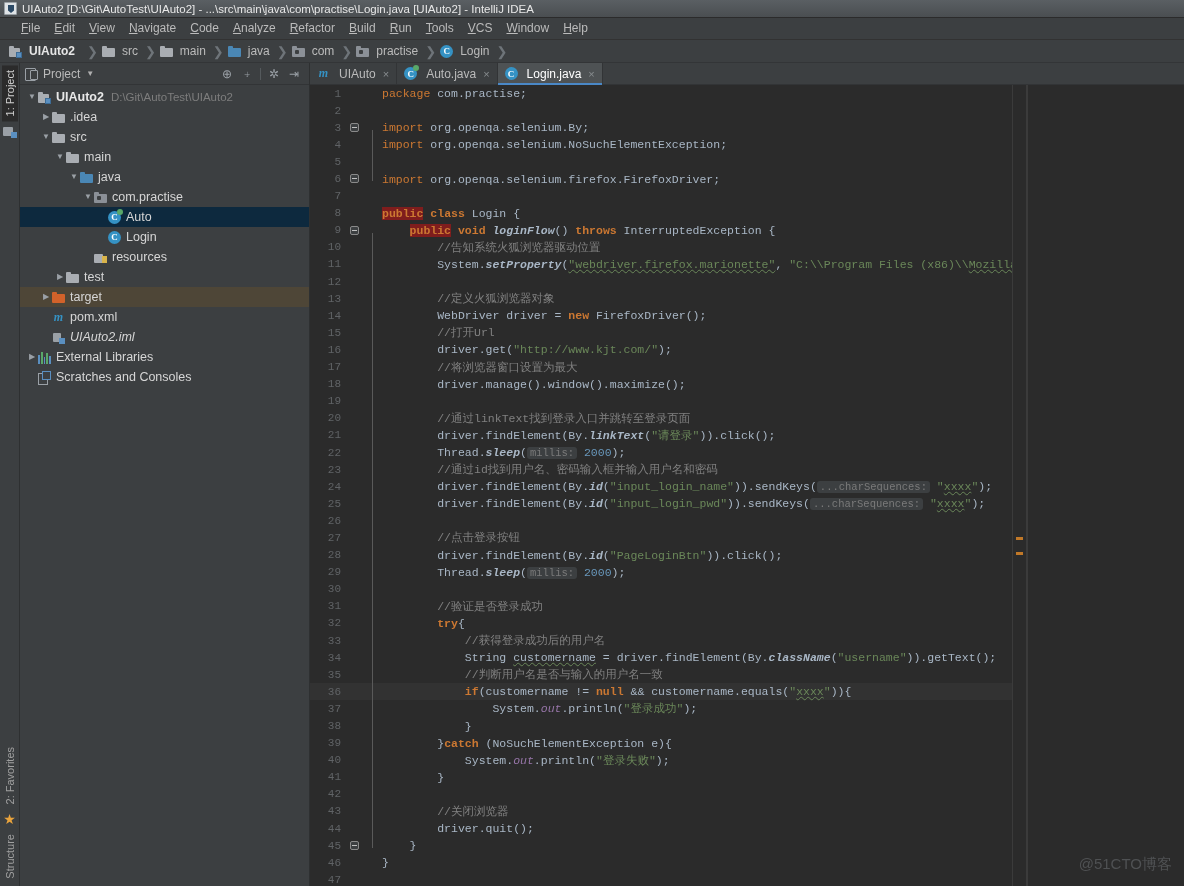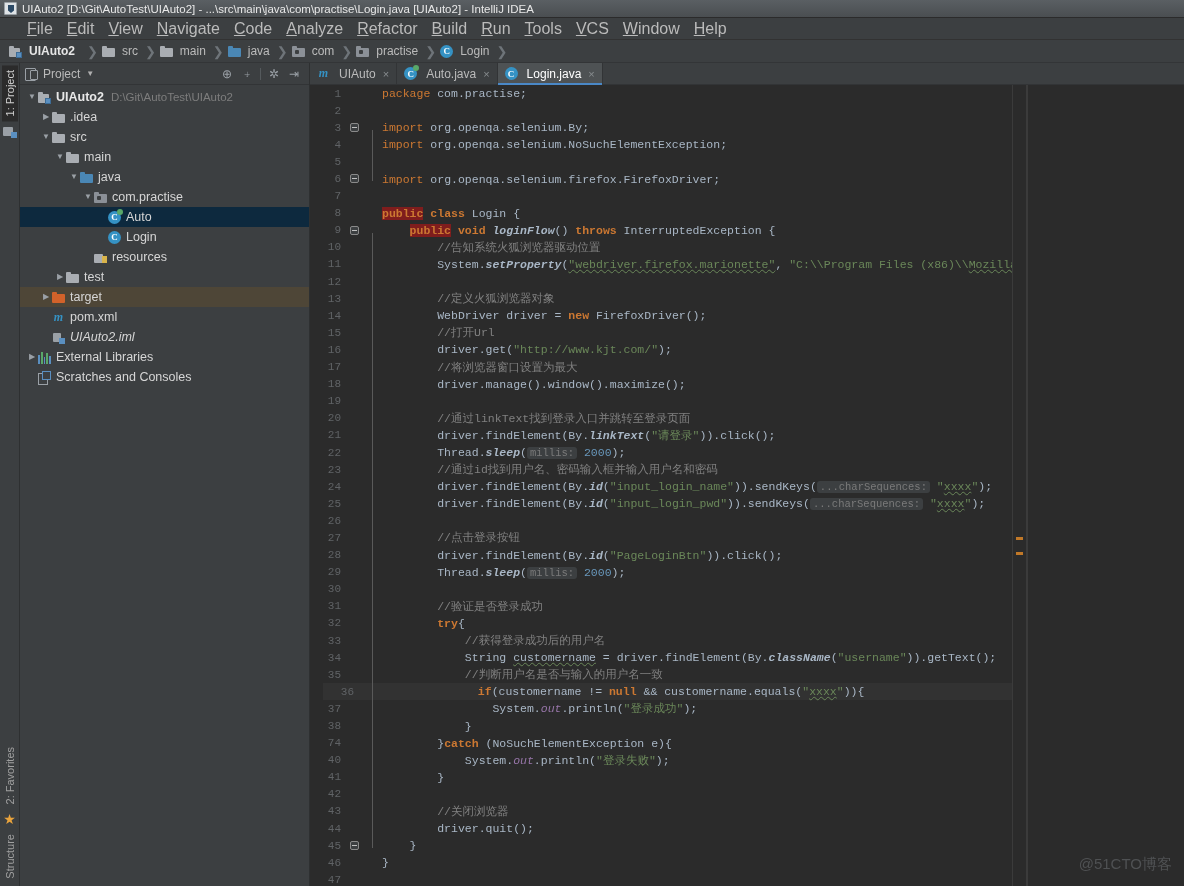--- a/index.html
+++ b/index.html
@@ -44,23 +44,23 @@
     background: #2c4a66;
     clip-path: polygon(0 0,100% 0,100% 70%,50% 100%,0 70%);
   }
   .titlebar .ttext { overflow: hidden; text-overflow: ellipsis; }
 
   
   .menubar {
     height: 22px; flex: 0 0 22px;
     background: #3c3f41;
     border-bottom: 1px solid #323232;
-    display: flex; align-items: center;
-    padding-left: 20px;
-    font-size: 16px;
+    display: flex; 
+    padding-left: 14px;
+    font-size: 12px;
   }
   .menu-item {
     padding: 2px 7px;
     color: #bbbbbb;
     cursor: default;
     line-height: 16px;
   }
   .menu-item u { text-decoration: underline; }
 
   
@@ -246,21 +246,21 @@
   .code-wrap { flex:1 1 auto; display:flex; min-height:0; position:relative; background:#2b2b2b; }
   .code-scroll {
     flex:1 1 auto; overflow:hidden; position:relative;
     font-family:"Liberation Mono","DejaVu Sans Mono", monospace;
     font-size:11.5px;
   }
   .codeline {
     display:flex; align-items:center; height:17.1px; white-space:pre;
     position:relative;
   }
-  .codeline.caretline { background:#323232;margin-left:13px; }
+  .codeline.caretline { background:#323232; }
   .gutnum {
     width:36px; flex:0 0 36px; text-align:right;
     color:#606366; padding-right:5px;
     font-family:"Liberation Mono", monospace; font-size:11px;
   }
   .gutfold {
     width:18px; flex:0 0 18px; position:relative; height:100%;
   }
   .foldbox {
     position:absolute; left:4px; top:4px; width:9px; height:9px;
@@ -553,21 +553,21 @@
             <div class="codeline"><span class="gutnum">29</span><span class="gutfold"></span><span class="gutbar"></span><span class="codetext">        <span class="txt">Thread.</span><span class="fn">sleep</span><span class="txt">(</span><span class="hint">millis:</span><span class="num"> 2000</span><span class="txt">);</span></span></div>
             <div class="codeline"><span class="gutnum">30</span><span class="gutfold"></span><span class="gutbar"></span><span class="codetext">&nbsp;</span></div>
             <div class="codeline"><span class="gutnum">31</span><span class="gutfold"></span><span class="gutbar"></span><span class="codetext">        <span class="cmt">//验证是否登录成功</span></span></div>
             <div class="codeline"><span class="gutnum">32</span><span class="gutfold"></span><span class="gutbar"></span><span class="codetext">        <span class="kw">try</span><span class="txt">{</span></span></div>
             <div class="codeline"><span class="gutnum">33</span><span class="gutfold"></span><span class="gutbar"></span><span class="codetext">            <span class="cmt">//获得登录成功后的用户名</span></span></div>
             <div class="codeline"><span class="gutnum">34</span><span class="gutfold"></span><span class="gutbar"></span><span class="codetext">            <span class="txt">String </span><span class="txt sq-underline">customername</span><span class="txt"> = driver.findElement(By.</span><span class="fn">className</span><span class="txt">(</span><span class="str">"username"</span><span class="txt">)).getText();</span></span></div>
             <div class="codeline"><span class="gutnum">35</span><span class="gutfold"></span><span class="gutbar"></span><span class="codetext">            <span class="cmt">//判断用户名是否与输入的用户名一致</span></span></div>
             <div class="codeline caretline"><span class="gutnum">36</span><span class="gutfold"></span><span class="gutbar"></span><span class="codetext">            <span class="kw">if</span><span class="txt">(customername != </span><span class="kw">null</span><span class="txt"> &amp;&amp; customername.equals(</span><span class="str">"<span class="sq-underline">xxxx</span>"</span><span class="txt">)){</span></span></div>
             <div class="codeline"><span class="gutnum">37</span><span class="gutfold"></span><span class="gutbar"></span><span class="codetext">                <span class="txt">System.</span><span class="fld">out</span><span class="txt">.println(</span><span class="str">"登录成功"</span><span class="txt">);</span></span></div>
             <div class="codeline"><span class="gutnum">38</span><span class="gutfold"></span><span class="gutbar"></span><span class="codetext">            <span class="txt">}</span></span></div>
-            <div class="codeline"><span class="gutnum">74</span><span class="gutfold"></span><span class="gutbar"></span><span class="codetext">        <span class="txt">}</span><span class="kw">catch</span><span class="txt"> (NoSuchElementException e){</span></span></div>
+            <div class="codeline"><span class="gutnum">39</span><span class="gutfold"></span><span class="gutbar"></span><span class="codetext">        <span class="txt">}</span><span class="kw">catch</span><span class="txt"> (NoSuchElementException e){</span></span></div>
             <div class="codeline"><span class="gutnum">40</span><span class="gutfold"></span><span class="gutbar"></span><span class="codetext">            <span class="txt">System.</span><span class="fld">out</span><span class="txt">.println(</span><span class="str">"登录失败"</span><span class="txt">);</span></span></div>
             <div class="codeline"><span class="gutnum">41</span><span class="gutfold"></span><span class="gutbar"></span><span class="codetext">        <span class="txt">}</span></span></div>
             <div class="codeline"><span class="gutnum">42</span><span class="gutfold"></span><span class="gutbar"></span><span class="codetext">&nbsp;</span></div>
             <div class="codeline"><span class="gutnum">43</span><span class="gutfold"></span><span class="gutbar"></span><span class="codetext">        <span class="cmt">//关闭浏览器</span></span></div>
             <div class="codeline"><span class="gutnum">44</span><span class="gutfold"></span><span class="gutbar"></span><span class="codetext">        <span class="txt">driver.quit();</span></span></div>
             <div class="codeline"><span class="gutnum">45</span><span class="gutfold"><span class="foldbox"></span></span><span class="gutbar"></span><span class="codetext">    <span class="txt">}</span></span></div>
             <div class="codeline"><span class="gutnum">46</span><span class="gutfold"></span><span class="gutbar"></span><span class="codetext"><span class="txt">}</span></span></div>
             <div class="codeline"><span class="gutnum">47</span><span class="gutfold"></span><span class="gutbar"></span><span class="codetext">&nbsp;</span></div>
             <div style="position: absolute; left: 62px; width: 1px; background: rgb(90, 90, 90); top: 45.2px; height: 51.3px;"></div>
             <div style="position: absolute; left: 62px; width: 1px; background: rgb(90, 90, 90); top: 147.8px; height: 615.6px;"></div>

